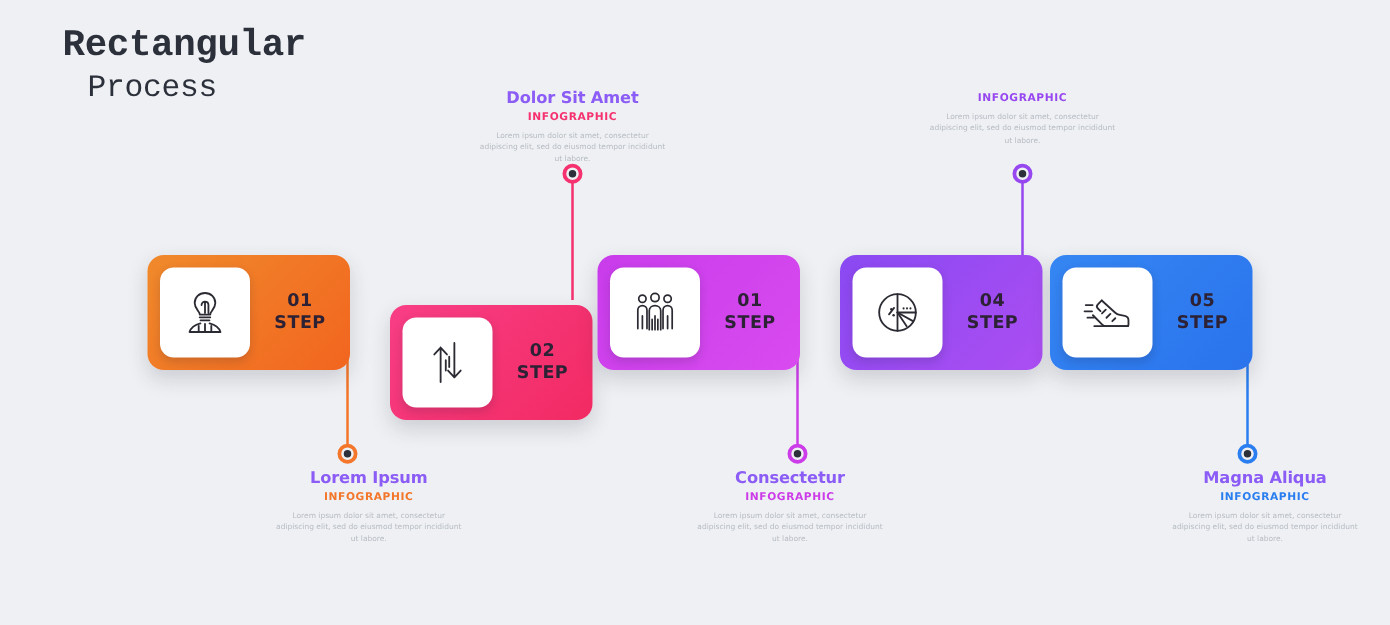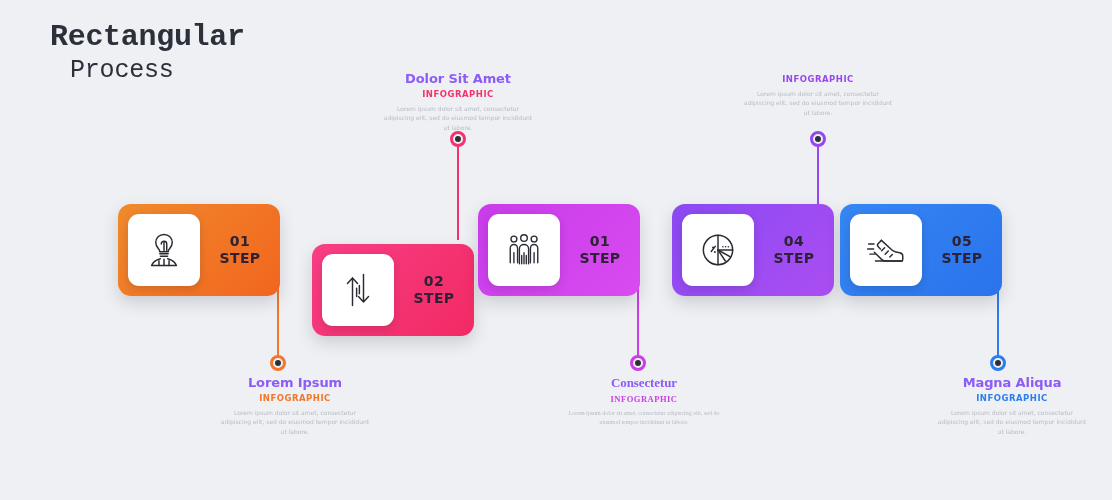--- a/index.html
+++ b/index.html
@@ -199,21 +199,21 @@
     <div class="txt-sub" style="color:#f3762a;">INFOGRAPHIC</div>
     <div class="txt-body">Lorem ipsum dolor sit amet, consectetur adipiscing elit, sed do eiusmod tempor incididunt ut labore.</div>
   </div>
 
   <div class="txt" style="left:358px; top:71px;">
     <div class="txt-title">Dolor Sit Amet</div>
     <div class="txt-sub" style="color:#f5316f;">INFOGRAPHIC</div>
     <div class="txt-body">Lorem ipsum dolor sit amet, consectetur adipiscing elit, sed do eiusmod tempor incididunt ut labore.</div>
   </div>
 
-  <div class="txt" style="left:544px; top:375px;font-family:Liberation Serif, serif;">
+  <div class="txt" style="left:532px; top:375px;">
     <div class="txt-title">Consectetur</div>
     <div class="txt-sub" style="color:#cc3ce8;">INFOGRAPHIC</div>
     <div class="txt-body">Lorem ipsum dolor sit amet, consectetur adipiscing elit, sed do eiusmod tempor incididunt ut labore.</div>
   </div>
 
   <div class="txt" style="left:718px; top:71px;">
     <div class="txt-sub" style="color:#9747f0;">INFOGRAPHIC</div>
     <div class="txt-body">Lorem ipsum dolor sit amet, consectetur adipiscing elit, sed do eiusmod tempor incididunt ut labore.</div>
   </div>
 

